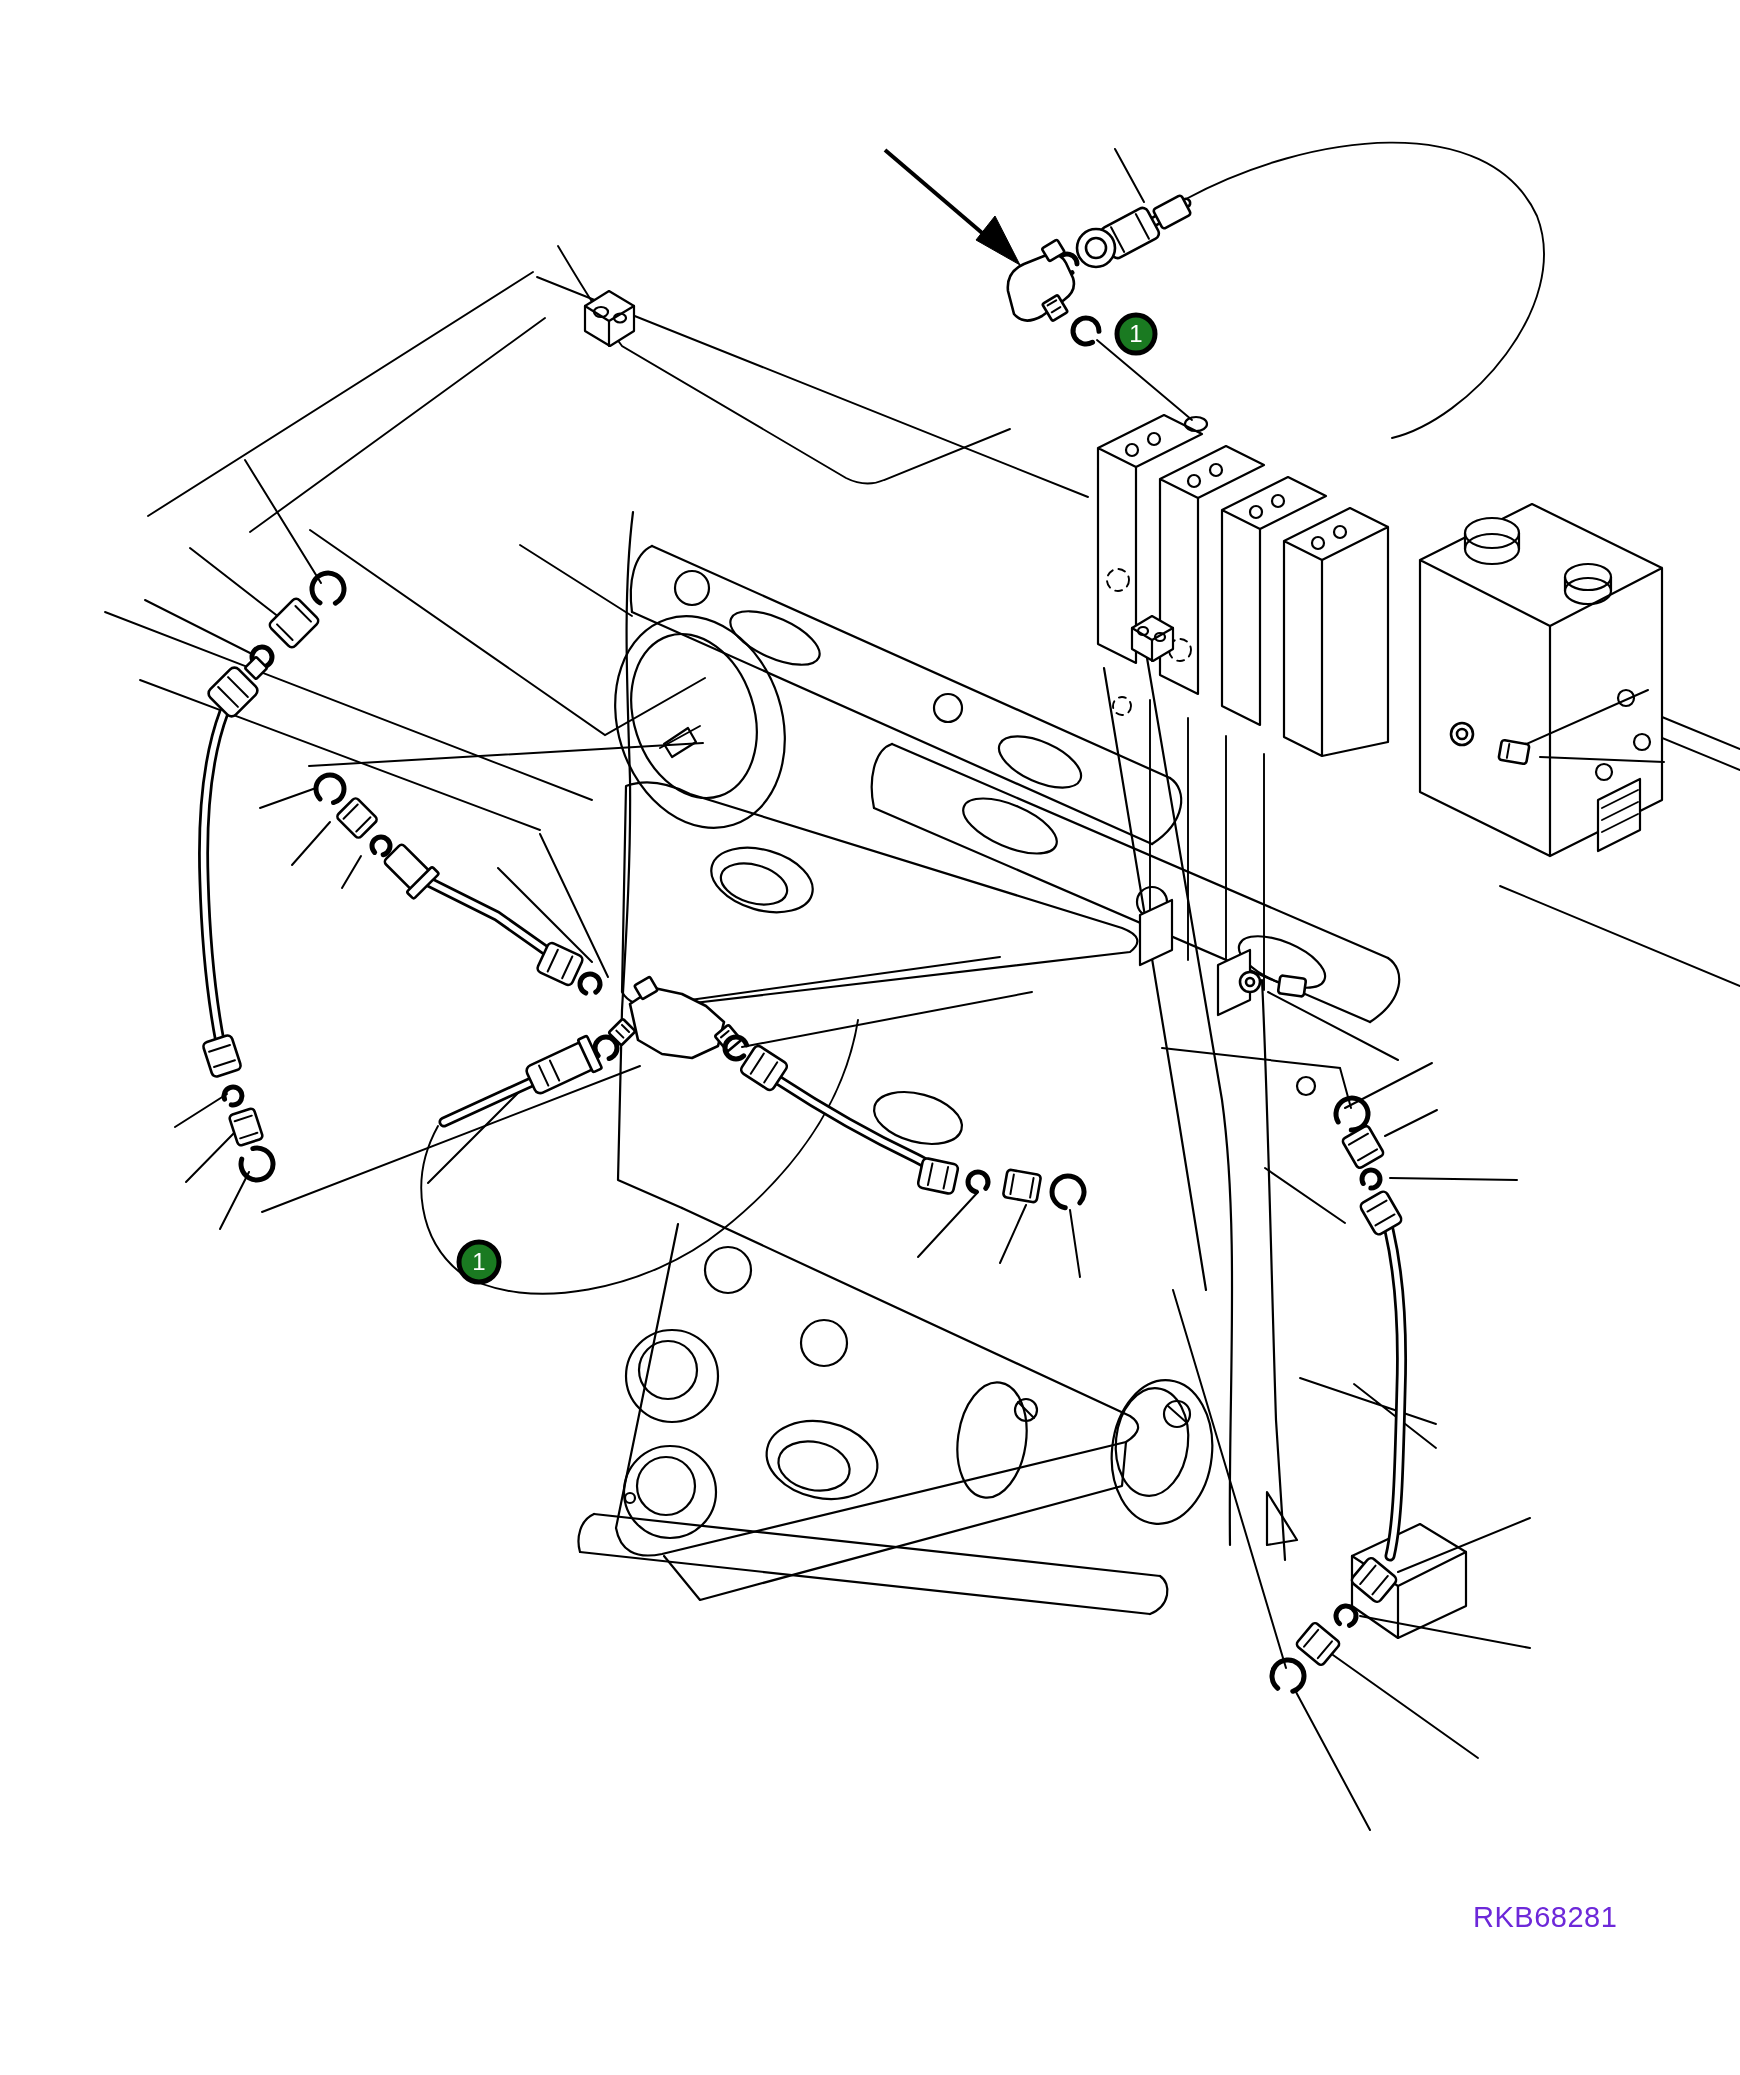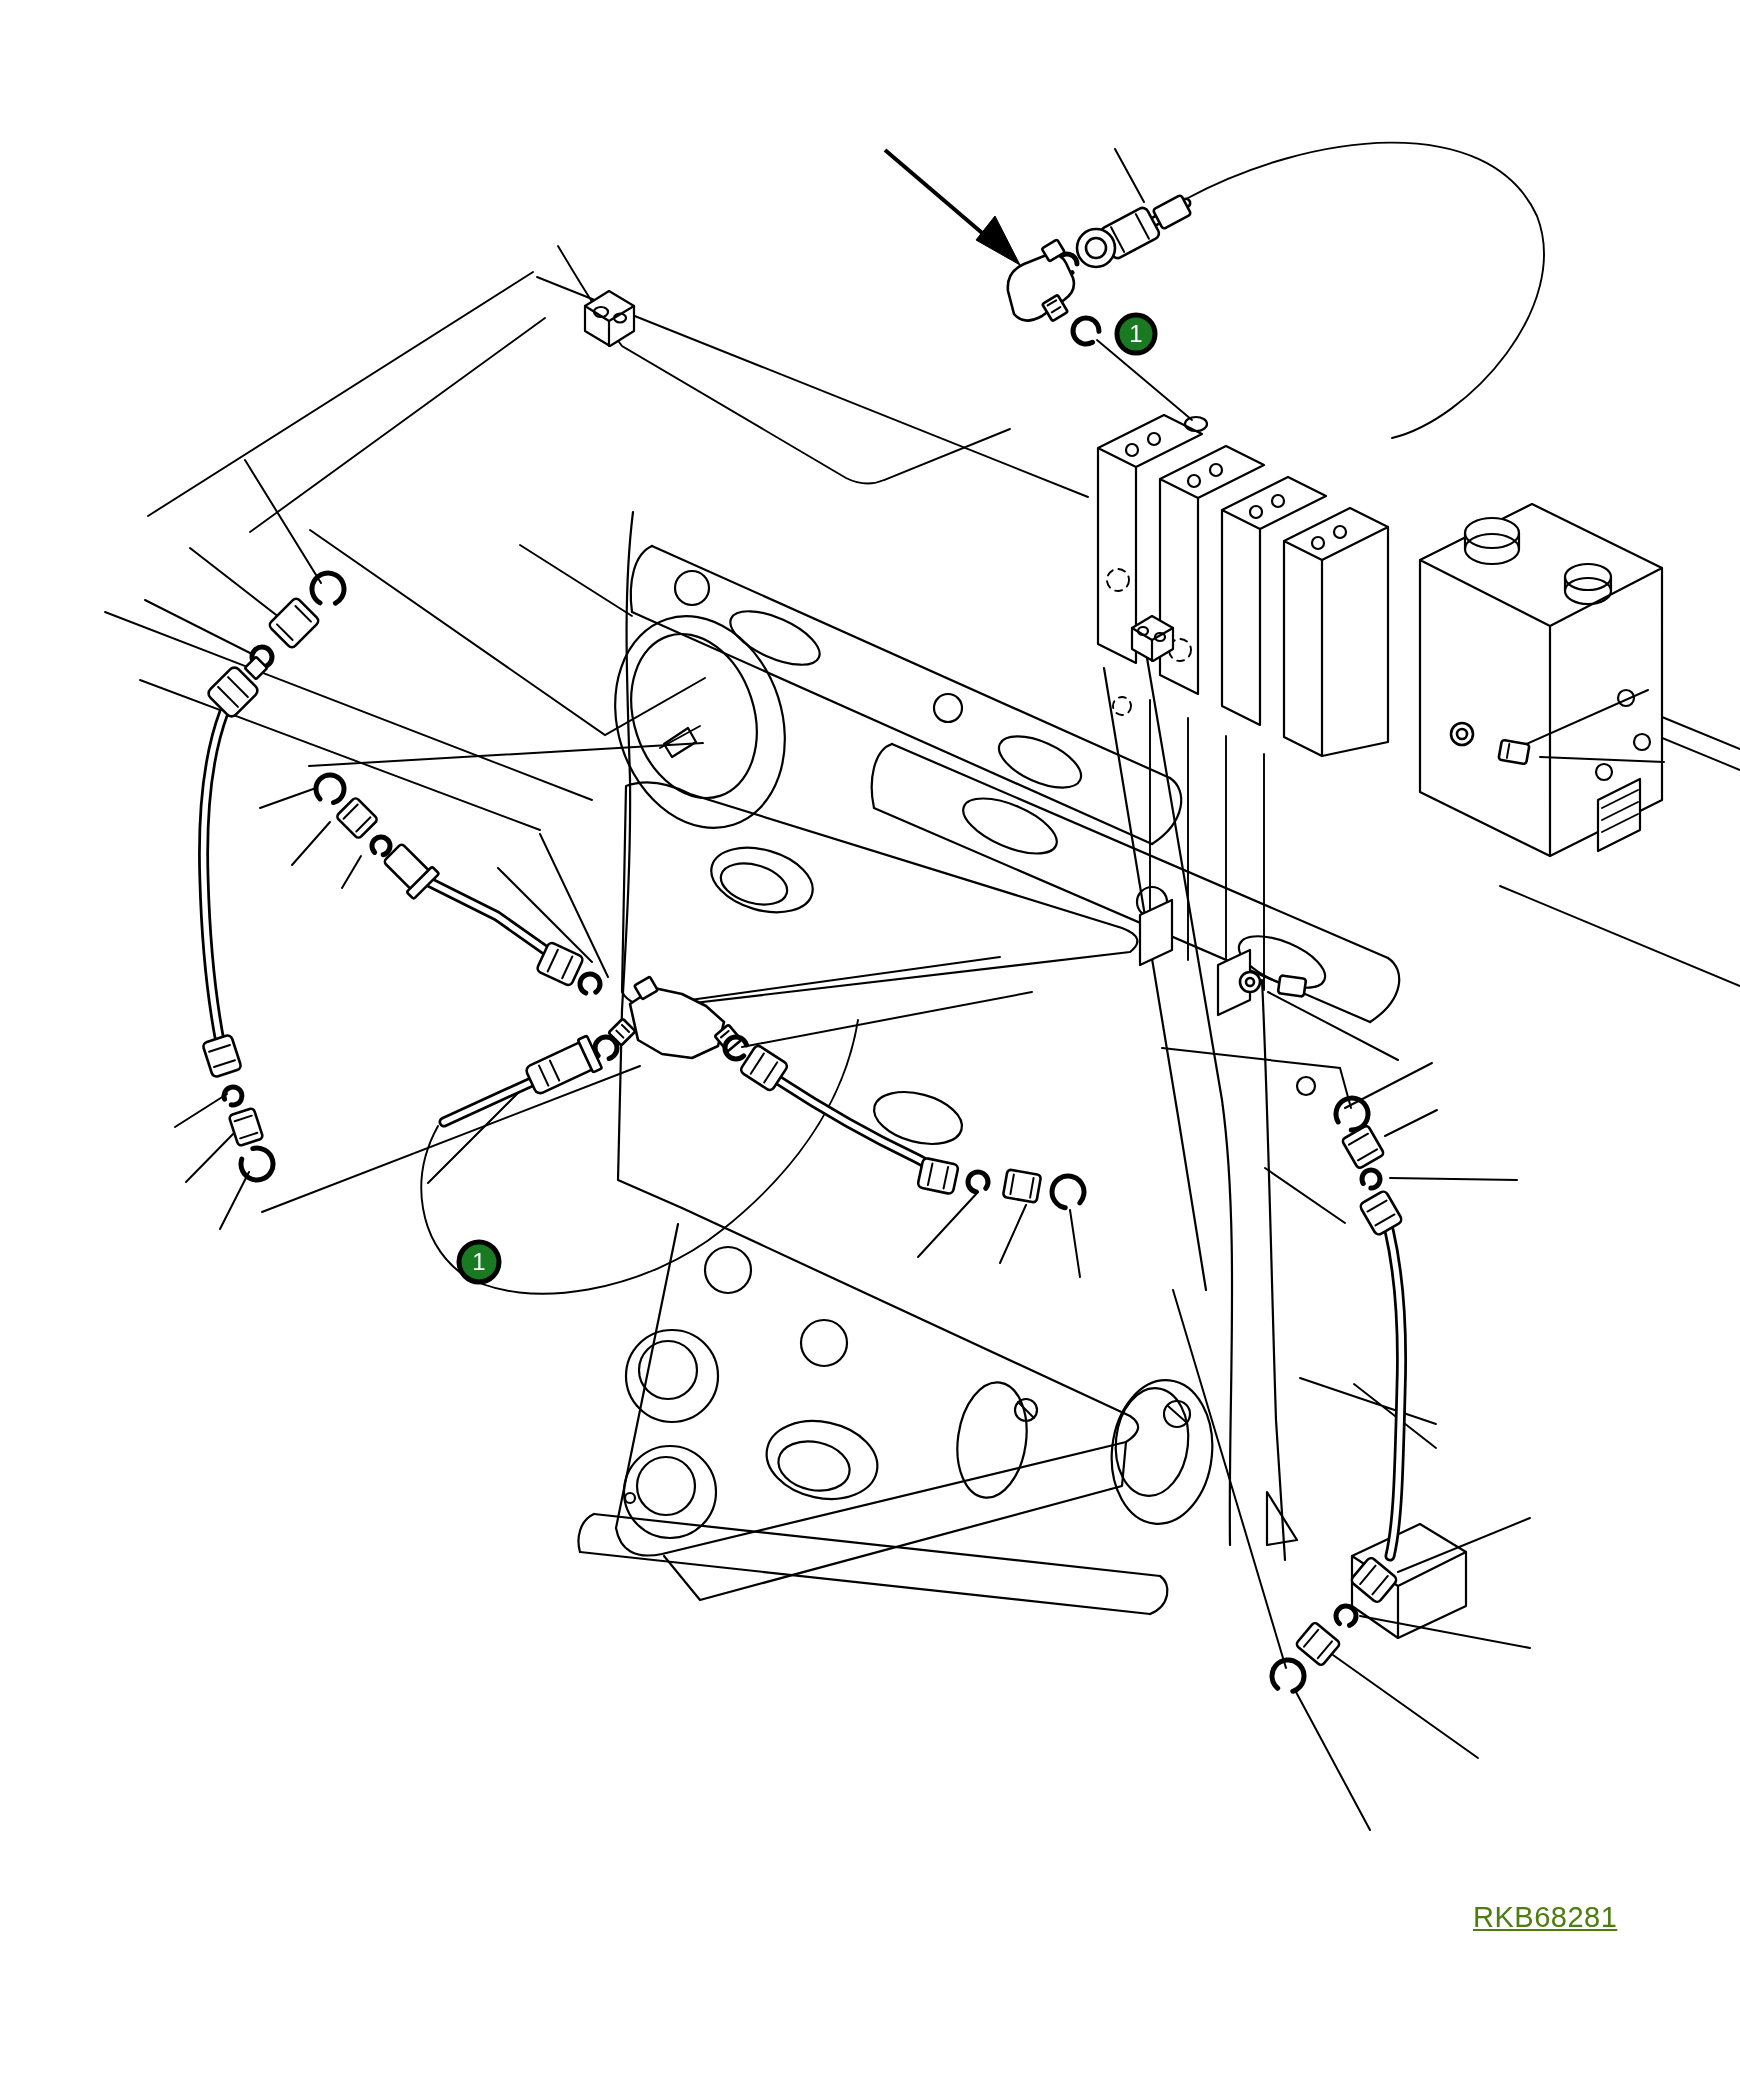--- a/index.html
+++ b/index.html
@@ -14,22 +14,22 @@
   .hoseO{fill:none;stroke:#000;stroke-width:11;stroke-linecap:round;stroke-linejoin:round;}
   .hoseI{fill:none;stroke:#fff;stroke-width:5.5;stroke-linecap:round;stroke-linejoin:round;}
   .oring{fill:none;stroke:#000;stroke-width:5;stroke-linecap:round;}
   .fit {fill:#fff;stroke:#000;stroke-width:2.6;stroke-linejoin:round;}
   .fitl{fill:none;stroke:#000;stroke-width:2;stroke-linecap:round;}
   .dash{stroke-dasharray:7 6;}
   .arrowhead{fill:#000;stroke:#000;stroke-width:1;}
   .callout-circle{stroke:#000;stroke-width:5;cursor:pointer;}
   .callout-label{fill:#ffffff;font-family:"Liberation Sans",sans-serif;font-size:24px;
                  text-anchor:middle;pointer-events:none;}
-  .drawing-number{position:absolute;left:1473px;top:1901px;color:#4d7c0f;
-                  font-size:29px;letter-spacing:.5px;white-space:nowrap;text-decoration:underline;}
+  .drawing-number{position:absolute;left:1473px;top:1901px;color:#6d28d9;
+                  font-size:29px;letter-spacing:.5px;white-space:nowrap;}
 </style>
 </head>
 <body>
 
 <div class="page">
 <svg width="1740" height="2075" viewBox="0 0 1740 2075">
 
   <g>
 
     <path class="thin" d="M533,272 L148,516"></path>

